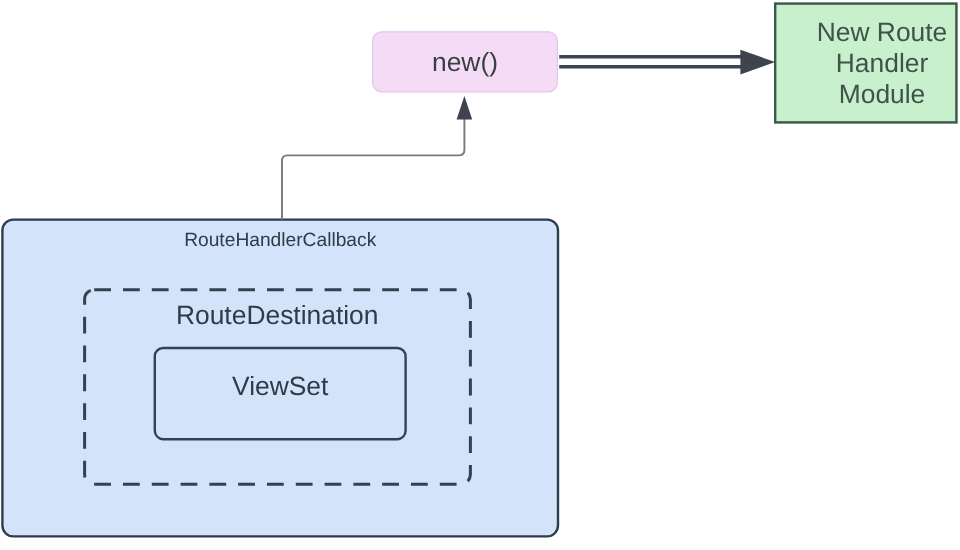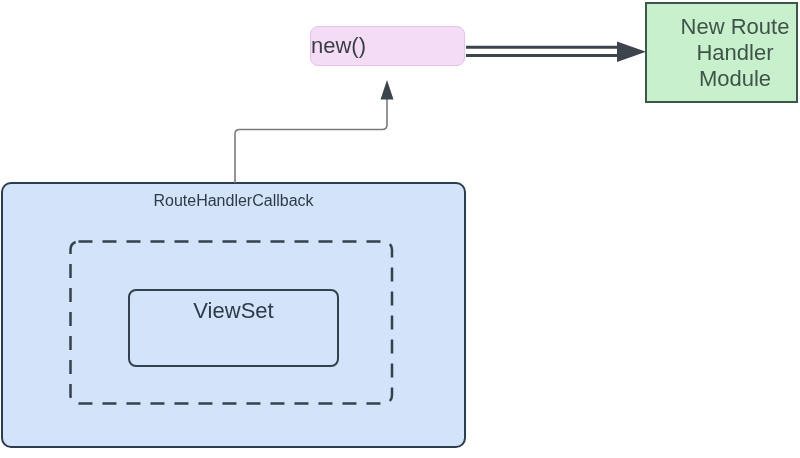--- a/index.html
+++ b/index.html
@@ -7,25 +7,25 @@
     position: relative;
     width: 800px;
     height: 458px;
     background: var(--c-canvas_bg, #ffffff);
     font-family: "Liberation Sans", sans-serif;
     overflow: hidden;
   }
   .node { position: absolute; box-sizing: border-box; }
 
   .node-new-call {
-    left: 310px; top: 26px; width: 155px; height: 40px;
+    left: 310px; top: 26px; width: 155px; height: 51px;
     background: var(--c-pink_fill);
     border: 1.5px solid var(--c-pink_border);
     border-radius: 8px;
-    display: flex; align-items: center; justify-content: flex-start;
+    display: flex; align-items: center; justify-content: center;
     font-size: 22px; color: var(--c-new_text);
   }
   .node-module {
     left: 645px; top: 2px; width: 153px; height: 101px;
     background: var(--c-green_fill);
     border: 2px solid var(--c-green_border);
     border-radius: 0;
     display: flex; align-items: center; justify-content: flex-end;
     font-size: 22px; line-height: 26px; text-align: center;
     color: var(--c-green_text);
@@ -48,21 +48,21 @@
     text-align: center; font-size: 22px; color: var(--c-label_text);
   }
 
   .node-viewset {
     left: 128px; top: 289px; width: 211px; height: 78px;
     background: transparent;
     border: 2px solid var(--c-inner_border);
     border-radius: 8px;
   }
   .node-viewset .title {
-    position: absolute; top: 7px; left: 0; width: 100%;
+    position: absolute; top: 18px; left: 0; width: 100%;
     text-align: center; font-size: 22px; color: var(--c-label_text);
   }
 
   .connector-layer {
     position: absolute; left: 0; top: 0;
     width: 800px; height: 458px;
     z-index: 5; pointer-events: none;
   }
 </style>
 </head>
@@ -75,20 +75,21 @@
   </div>
 
   <div class="node node-module">
     <span class="wrap">New Route Handler Module</span>
   </div>
 
   <div class="node node-callback">
     <div class="title">RouteHandlerCallback</div>
   </div>
 
+  <div class="label-destination">RouteDestination</div>
 
   <div class="node node-viewset">
     <div class="title">ViewSet</div>
   </div>
 
   <svg class="connector-layer" viewBox="0 0 800 458">
 
     <rect x="70.5" y="241.5" width="321.5" height="162" rx="8" fill="none" stroke-width="2.5" stroke-dasharray="14 10" style="stroke: var(--c-inner_border)"></rect>
 
     <g>

